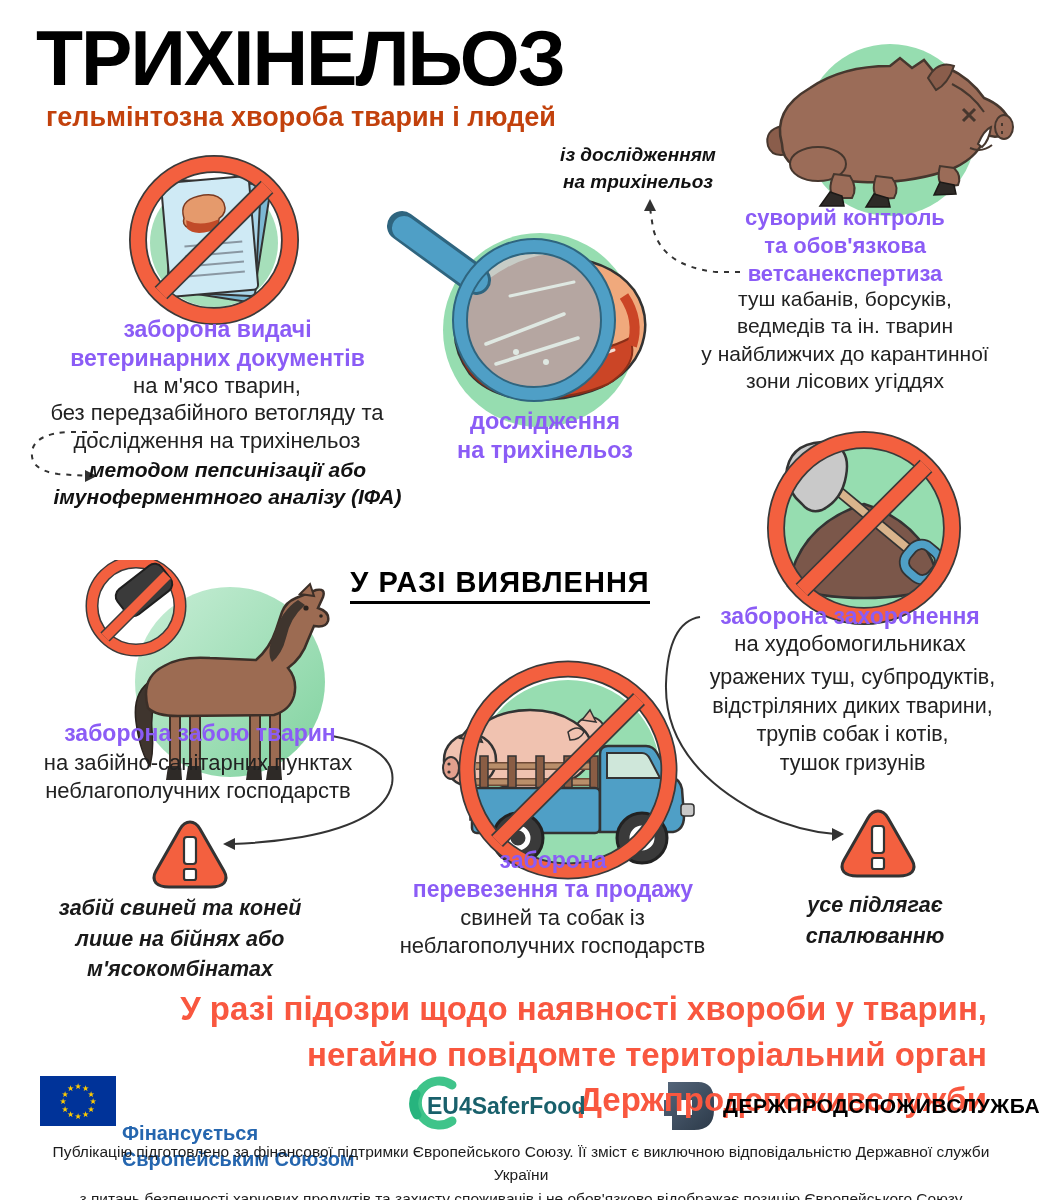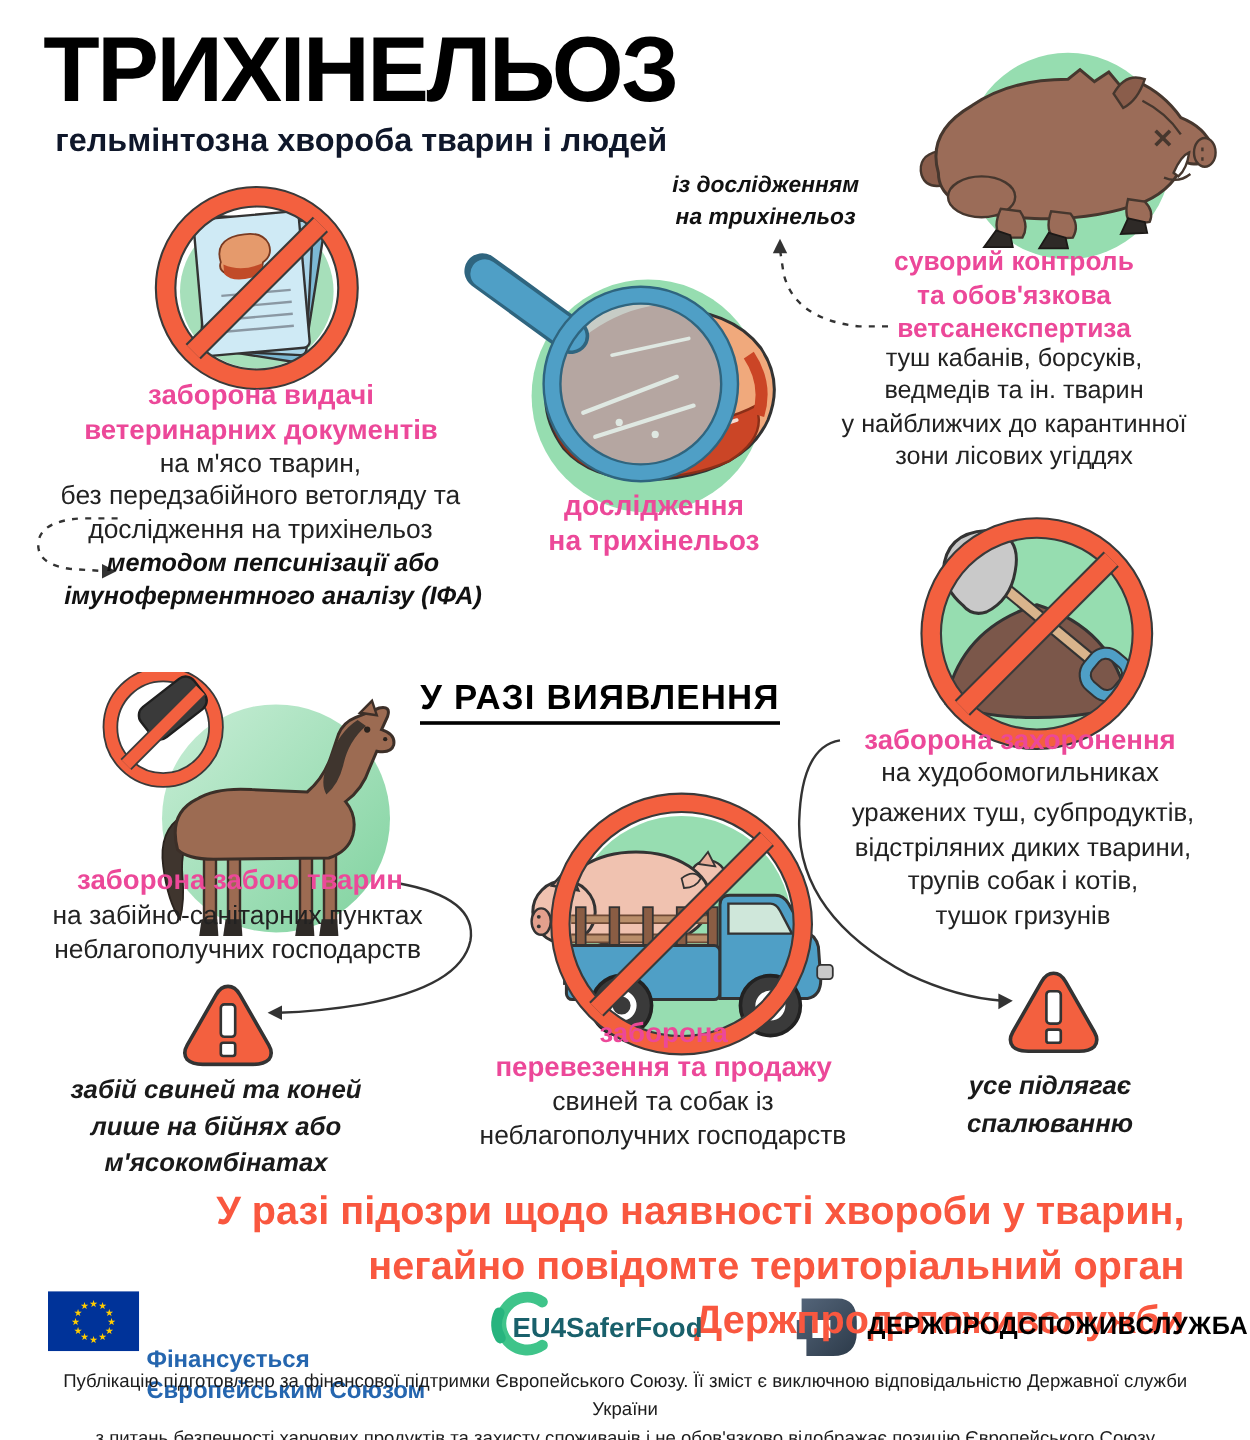--- a/index.html
+++ b/index.html
@@ -1,27 +1,27 @@
 <!DOCTYPE html>
 <html><head>
 <meta charset="utf-8">
 <style>
   html,body{margin:0;padding:0;background:#fff;}
   .poster{position:relative;width:1042px;height:1200px;background:#fff;overflow:hidden;
           font-family:"Liberation Sans",sans-serif;color:#111;}
   .abs{position:absolute;}
   .pre{white-space:pre-line;}
   .ctr{text-align:center;}
-  .bold{font-weight:800;color:#ec4899;}
+  .bold{font-weight:800;color:#8b5cf6;}
   .reg{font-weight:400;color:#222;}
   .ital{font-style:italic;}
   .z2{z-index:2;}
   svg{display:block;}
   .title{left:36px;top:20px;font-size:77px;font-weight:900;letter-spacing:-2px;line-height:1;color:#000;}
-  .subtitle{left:46px;top:102px;font-size:27px;font-weight:700;color:#0f172a;}
+  .subtitle{left:46px;top:102px;font-size:27px;font-weight:700;color:#c2410c;}
   .tr-note{left:548px;top:142px;width:180px;font-size:19px;font-weight:600;line-height:1.4;}
   .tr-bold{left:700px;top:204px;width:290px;font-size:22px;line-height:1.28;}
   .tr-reg{left:668px;top:285px;width:354px;font-size:21px;line-height:1.3;}
   .tl-bold{left:35px;top:315px;width:365px;font-size:23px;line-height:1.24;}
   .tl-reg{left:22px;top:372px;width:390px;font-size:22px;line-height:1.24;}
   .tl-note{left:50px;top:456px;width:355px;font-size:21px;font-weight:600;line-height:1.3;}
   .c-bold{left:425px;top:407px;width:240px;font-size:23.5px;line-height:1.24;}
   .c-reg{left:415px;top:465px;width:260px;font-size:22.5px;line-height:1.27;}
   .heading{left:320px;top:566px;width:360px;font-size:29px;font-weight:800;letter-spacing:1px;color:#000;}
   .heading span{border-bottom:3px solid #000;padding-bottom:3px;}

